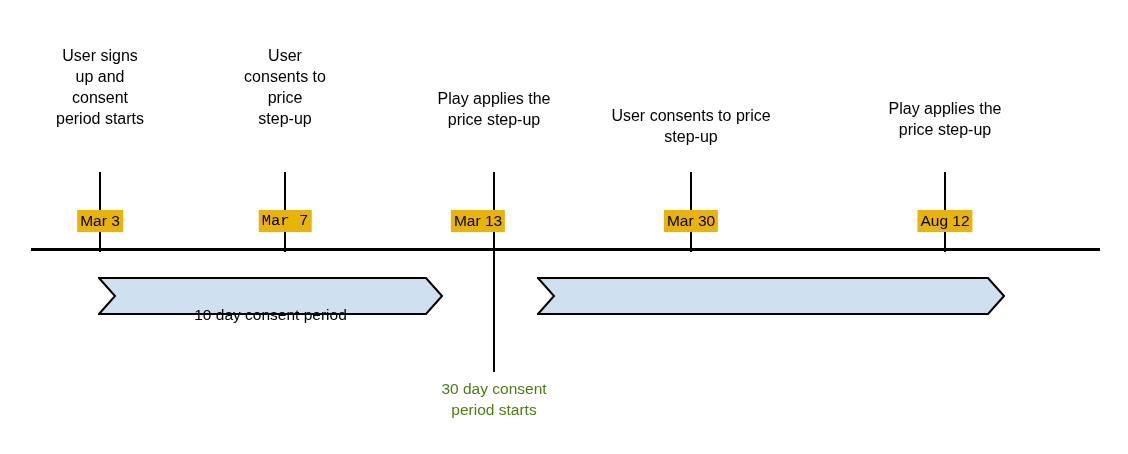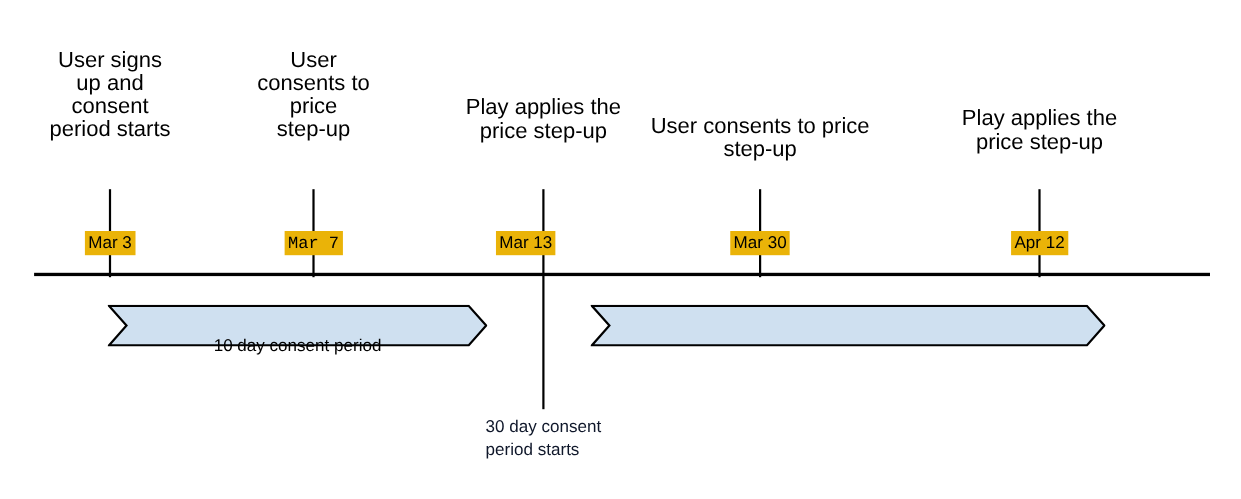--- a/index.html
+++ b/index.html
@@ -43,34 +43,34 @@
     font-size: 15.5px;
     line-height: 20px;
     padding: 1px 3px;
     white-space: nowrap;
   }
   
   .event-caption {
     position: absolute;
     transform: translateX(-50%);
     text-align: center;
-    font-size: 20px;
+    font-size: 16px;
     line-height: 21px;
     white-space: pre-line;
     color: #000000;
   }
   
   .below-caption {
     position: absolute;
     transform: translateX(-50%);
-    text-align: left;
+    text-align: center;
     font-size: 15.5px;
     line-height: 21px;
     white-space: pre-line;
-    color: #0f172a;
+    color: #4d7c0f;
   }
   
   .period-banner {
     position: absolute;
     height: 38px;
     display: flex;
     align-items: center;
     justify-content: center;
   }
   .period-banner svg {
@@ -115,21 +115,21 @@
 price step-up</div>
       <div class="tick-stem" style="left: 494px; top: 172px; height: 200px;"></div>
       <div class="date-chip" style="left: 478px; top: 210px;">Mar 13</div>
       <div class="event-caption" style="left: 691px; top: 105px;">User consents to price
 step-up</div>
       <div class="tick-stem" style="left: 691px; top: 172px; height: 80px;"></div>
       <div class="date-chip" style="left: 691px; top: 210px;">Mar 30</div>
       <div class="event-caption" style="left: 945px; top: 98px;">Play applies the
 price step-up</div>
       <div class="tick-stem" style="left: 945px; top: 172px; height: 80px;"></div>
-      <div class="date-chip" style="left: 945px; top: 210px;">Apr 12</div>
+      <div class="date-chip" style="left: 945px; top: 210px;">Aug 12</div>
     </div>
   <div id="notes-layer">
       <div class="below-caption" style="left: 494px; top: 378px;">30 day consent
 period starts</div>
     </div>
   <div id="banners-layer">
       <div class="period-banner" style="left: 98px; top: 277px; width: 345px;">
         <svg viewBox="0 0 345 38" preserveAspectRatio="none">
           <polygon points="1,1 328,1 344,19 328,37 1,37 17,19" fill="#cfe0f0" stroke="#000000" stroke-width="2" stroke-linejoin="miter" vector-effect="non-scaling-stroke"></polygon>
         </svg>

